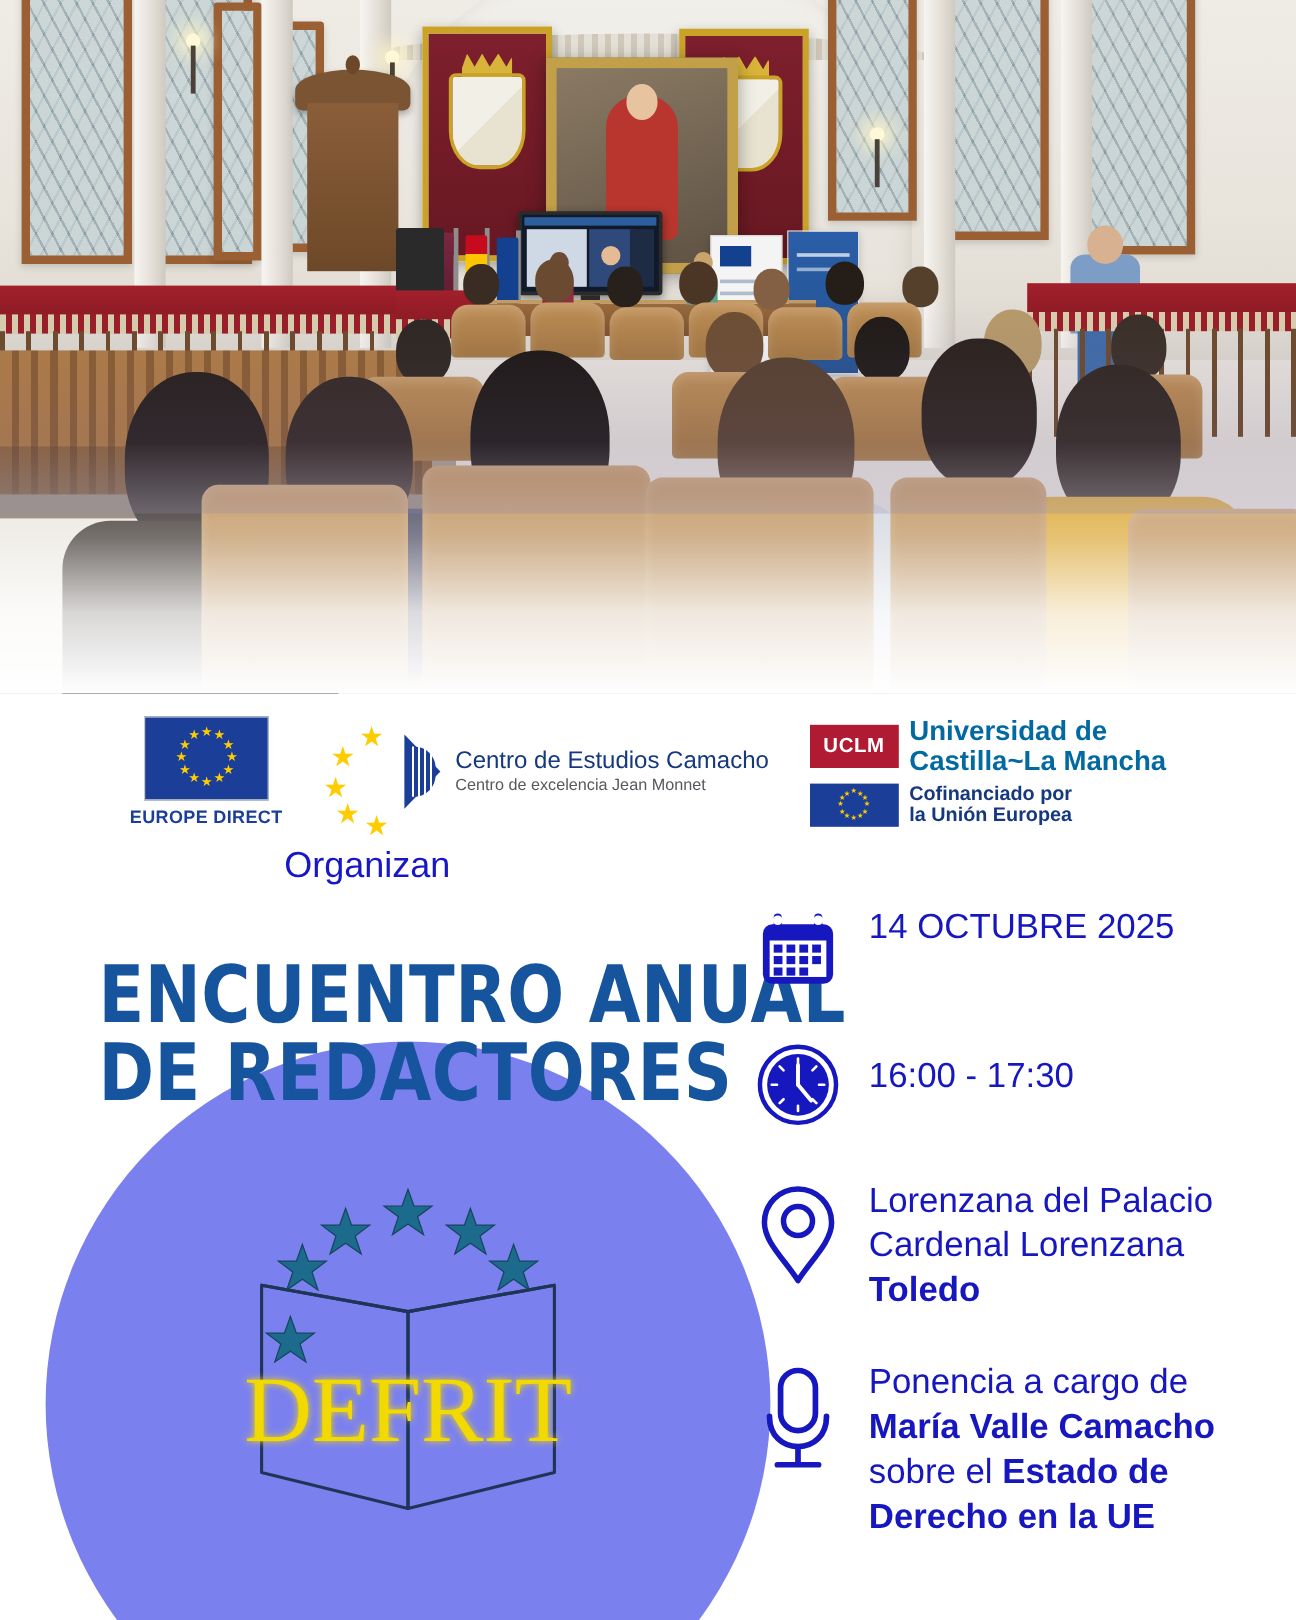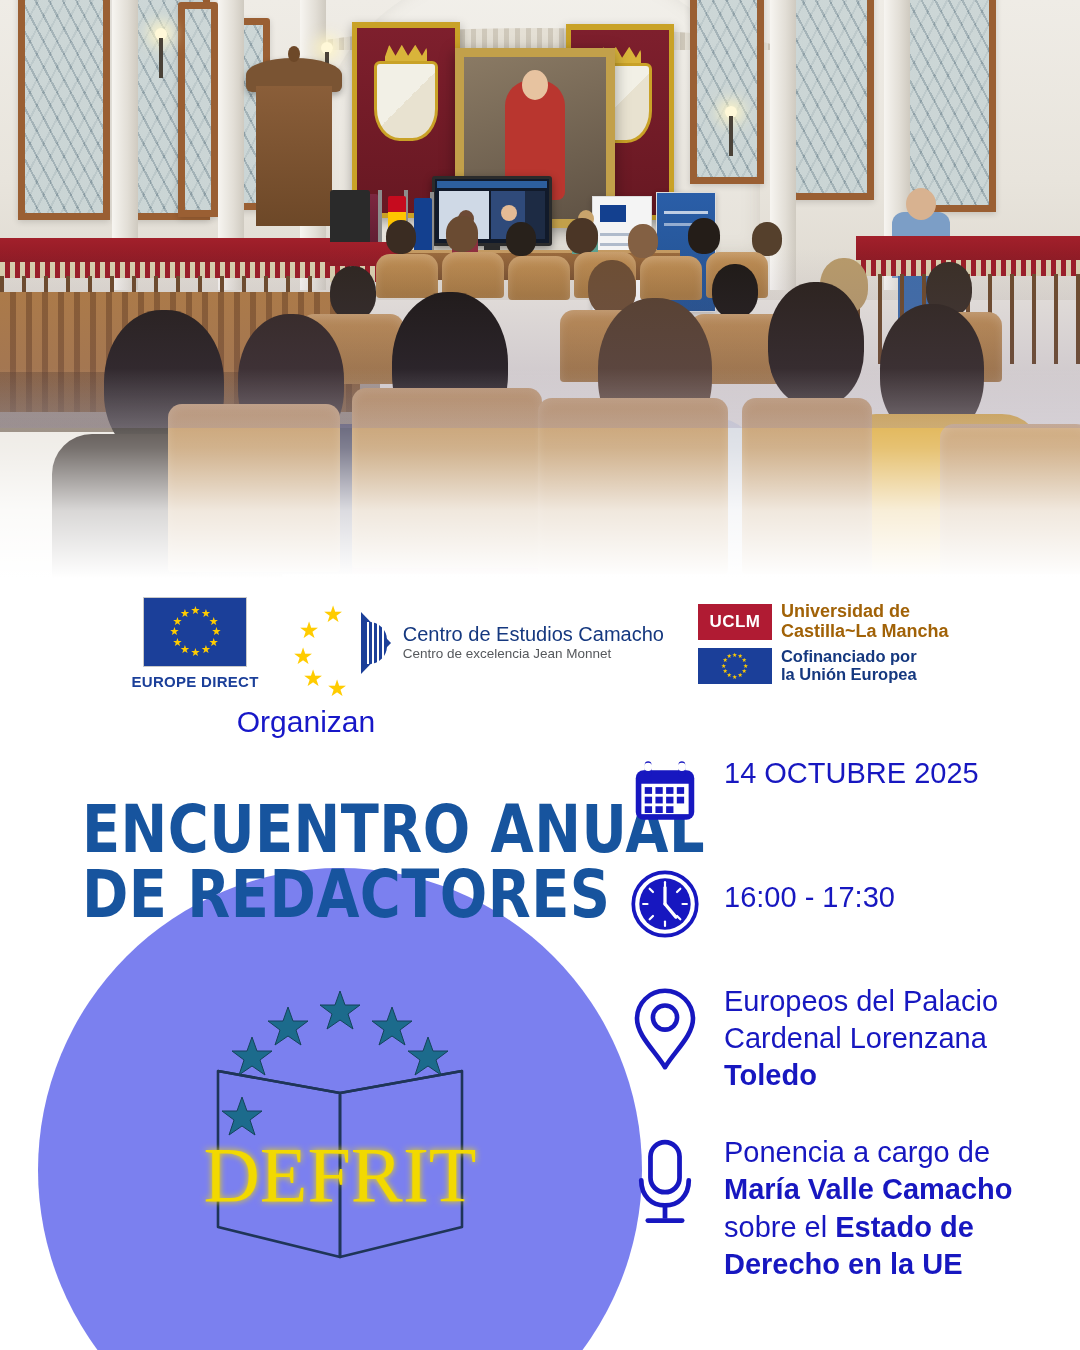--- a/index.html
+++ b/index.html
@@ -193,21 +193,21 @@
   .cee-l1{font-size:20px;color:#15387f;}
   .cee-l2{font-size:27px;font-weight:bold;color:#102f73;letter-spacing:-.2px;}
   .cee-l3{font-size:13.5px;color:#55585c;margin-top:2px;}
 
   .logo-uclm{display:flex;flex-direction:column;gap:7px;}
   .uclm-row{display:flex;align-items:center;gap:9px;}
   .uclm-box{
     width:74px;height:36px;background:#b01b33;color:#fff;font-weight:bold;
     font-size:17px;display:flex;align-items:center;justify-content:center;letter-spacing:.5px;
   }
-  .uclm-text{line-height:1.08;font-size:18px;font-weight:bold;color:#a16207;}
+  .uclm-text{line-height:1.08;font-size:23px;font-weight:bold;color:#0369a1;}
   .cof-flag{
     width:74px;height:36px;background:#1b3f99;position:relative;flex:none;
   }
   .cof-flag .st{position:absolute;color:#ffcc00;font-size:7px;line-height:7px;}
   .cof-text{line-height:1.08;font-size:16.5px;font-weight:bold;color:#15387f;}
 
   .organizan{
     position:absolute;left:0;top:705px;width:612px;text-align:center;
     font-size:30px;color:#1717c8;
   }
@@ -557,21 +557,21 @@
   </div>
 
   <div class="irow" style="margin-bottom:40px;">
     <div class="iicon">
       <svg width="68" height="84" viewBox="0 0 52 66">
         <path d="M26 3 C13.8 3 4 12.8 4 25 C4 38 18 50 26 63 C34 50 48 38 48 25 C48 12.8 38.2 3 26 3 Z" fill="none" stroke="#1717c0" stroke-width="3.6" stroke-linejoin="round"></path>
         <circle cx="26" cy="24" r="9.5" fill="none" stroke="#1717c0" stroke-width="3.6"></circle>
       </svg>
     </div>
     <div class="itext">
-      <div>Europeos del Palacio</div>
+      <div>Lorenzana del Palacio</div>
       <div>Cardenal Lorenzana</div>
       <div class="b">Toledo</div>
     </div>
   </div>
 
   <div class="irow">
     <div class="iicon">
       <svg width="66" height="90" viewBox="0 0 50 68">
         <rect x="14" y="3" width="22" height="38" rx="11" fill="none" stroke="#1717c0" stroke-width="3.6"></rect>
         <path d="M7 32 C7 44 15 51 25 51 C35 51 43 44 43 32" fill="none" stroke="#1717c0" stroke-width="3.6" stroke-linecap="round"></path>

